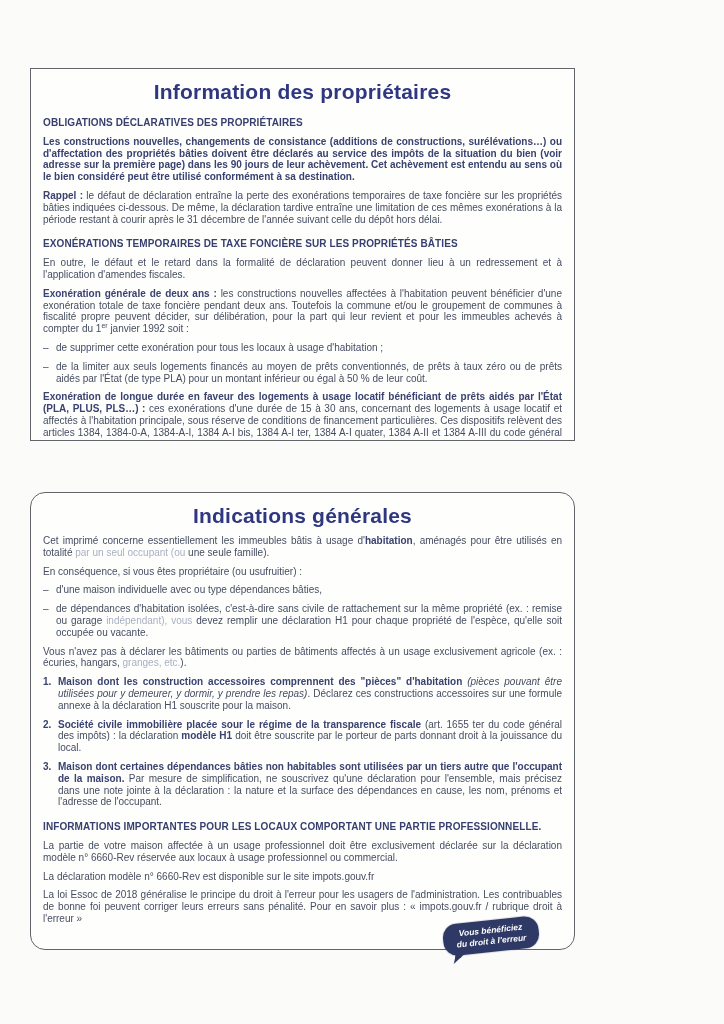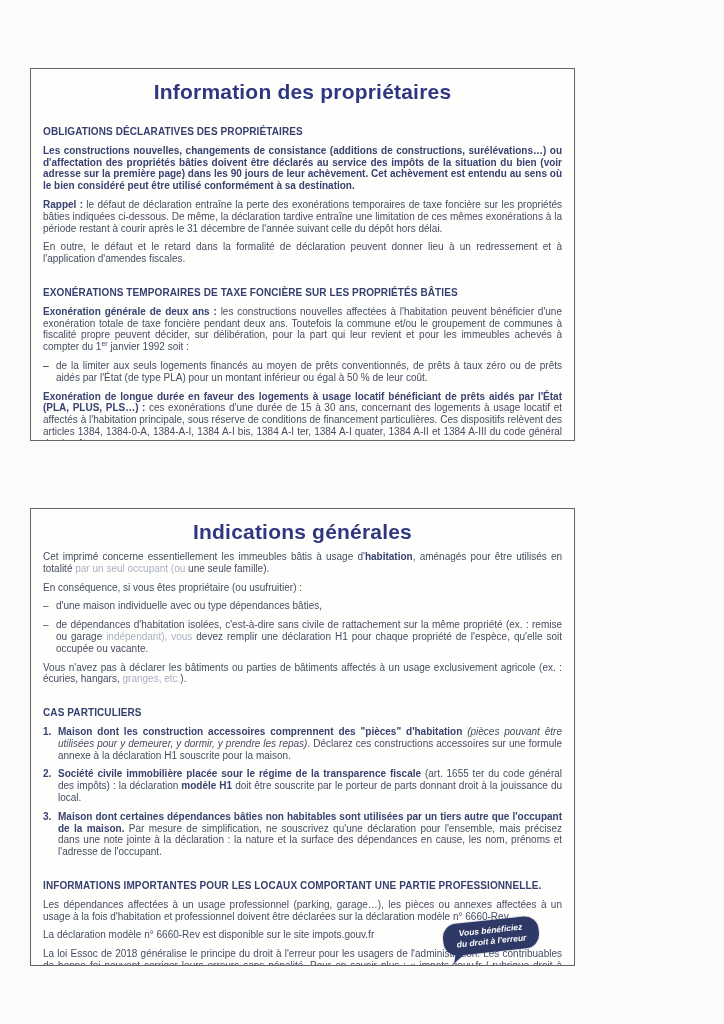--- a/index.html
+++ b/index.html
@@ -9,31 +9,31 @@
     font-family:"Liberation Sans","DejaVu Sans",sans-serif;
     color:#454d61;
     -webkit-font-smoothing:antialiased;
   }
   .box{
     position:absolute;left:30px;width:545px;box-sizing:border-box;
     background:#fefefd;border:1.5px solid #62646a;
     padding:0 12px 14px 12px;overflow:hidden;
   }
   #box1{top:68px;height:373px;}
-  #box2{top:508px;height:458px;}
+  #box2{top:492px;height:458px;border-radius:15px;}
   .box-title{
     margin:11px 0 5px 0;text-align:center;
     font-size:21px;font-weight:bold;color:#2f3781;letter-spacing:.2px;
   }
   .para{
     margin:7px 0 0 0;font-size:10px;line-height:11.8px;
     text-align:justify;color:#454d61;
   }
   .para.header{
-    margin-top:22px;text-align:left;font-weight:bold;color:#363f6e;
+    margin-top:13px;text-align:left;font-weight:bold;color:#363f6e;
     letter-spacing:.1px;
   }
   .para.bullet{padding-left:13px;position:relative;}
   .para.num{padding-left:15px;position:relative;}
   .marker{position:absolute;left:0;top:0;}
   .para.num .marker{font-weight:bold;color:#3a4270;}
   .b{font-weight:bold;color:#3a4270;}
   .i{font-style:italic;}
   .f{color:#a9b0c2;}
   sup{font-size:7px;line-height:0;}
@@ -53,44 +53,43 @@
 </style>
 </head>
 <body>
 
 <div class="box" id="box1">
   <h1 class="box-title">Information des propriétaires</h1>
   <div>
       <p class="para header"><span>OBLIGATIONS DÉCLARATIVES DES PROPRIÉTAIRES</span></p>
       <p class="para para"><span class="b">Les constructions nouvelles, changements de consistance (additions de constructions, surélévations…) ou d'affectation des propriétés bâties doivent être déclarés au service des impôts de la situation du bien (voir adresse sur la première page) dans les 90 jours de leur achèvement. Cet achèvement est entendu au sens où le bien considéré peut être utilisé conformément à sa destination.</span></p>
       <p class="para para"><span class="b">Rappel : </span><span>le défaut de déclaration entraîne la perte des exonérations temporaires de taxe foncière sur les propriétés bâties indiquées ci-dessous. De même, la déclaration tardive entraîne une limitation de ces mêmes exonérations à la période restant à courir après le 31 décembre de l'année suivant celle du dépôt hors délai.</span></p>
+      <p class="para header"><span>EXONÉRATIONS TEMPORAIRES DE TAXE FONCIÈRE SUR LES PROPRIÉTÉS BÂTIES</span></p>
       <p class="para para"><span>En outre, le défaut et le retard dans la formalité de déclaration peuvent donner lieu à un redressement et à l'application d'amendes fiscales.</span></p>
-      <p class="para header"><span>EXONÉRATIONS TEMPORAIRES DE TAXE FONCIÈRE SUR LES PROPRIÉTÉS BÂTIES</span></p>
       <p class="para para"><span class="b">Exonération générale de deux ans : </span><span>les constructions nouvelles affectées à l'habitation peuvent bénéficier d'une exonération totale de taxe foncière pendant deux ans. Toutefois la commune et/ou le groupement de communes à fiscalité propre peuvent décider, sur délibération, pour la part qui leur revient et pour les immeubles achevés à compter du 1</span><sup>er</sup><span> janvier 1992 soit :</span></p>
-      <p class="para bullet"><span class="marker">–</span></p>
+      <p class="para bullet"><span class="marker">–</span><span>de supprimer cette exonération pour tous les locaux à usage d'habitation ;</span></p>
       <p class="para bullet"><span class="marker">–</span><span>de la limiter aux seuls logements financés au moyen de prêts conventionnés, de prêts à taux zéro ou de prêts aidés par l'État (de type PLA) pour un montant inférieur ou égal à 50 % de leur coût.</span></p>
       <p class="para para"><span class="b">Exonération de longue durée en faveur des logements à usage locatif bénéficiant de prêts aidés par l'État (PLA, PLUS, PLS…) : </span><span>ces exonérations d'une durée de 15 à 30 ans, concernant des logements à usage locatif et affectés à l'habitation principale, sous réserve de conditions de financement particulières. Ces dispositifs relèvent des articles 1384, 1384-0-A, 1384-A-I, 1384 A-I bis, 1384 A-I ter, 1384 A-I quater, 1384 A-II et 1384 A-III du code général des impôts.</span></p>
       <p class="para para"><span>La taxe d'enlèvement des partie ménagères n'est pas concernée par ces exonérations.</span></p>
     </div>
 </div>
 
 <div class="box" id="box2">
   <h1 class="box-title">Indications générales</h1>
   <div>
       <p class="para para"><span>Cet imprimé concerne essentiellement les immeubles bâtis à usage d'</span><span class="b">habitation</span><span>, aménagés pour être utilisés en totalité </span><span class="f">par un seul occupant (ou</span><span> une seule famille).</span></p>
       <p class="para para"><span>En conséquence, si vous êtes propriétaire (ou usufruitier) :</span></p>
       <p class="para bullet"><span class="marker">–</span><span>d'une maison individuelle avec ou type dépendances bâties,</span></p>
       <p class="para bullet"><span class="marker">–</span><span>de dépendances d'habitation isolées, c'est-à-dire sans civile de rattachement sur la même propriété (ex. : remise ou garage </span><span class="f">indépendant), vous</span><span> devez remplir une déclaration H1 pour chaque propriété de l'espèce, qu'elle soit occupée ou vacante.</span></p>
       <p class="para para"><span>Vous n'avez pas à déclarer les bâtiments ou parties de bâtiments affectés à un usage exclusivement agricole (ex. : écuries, hangars, </span><span class="f">granges, etc.</span><span>).</span></p>
-      <p class="para header"><span>CAS PARTICULIERS</span></p>
       <p class="para num"><span class="marker">1.</span><span class="b">Maison dont les construction accessoires comprennent des "pièces" d'habitation </span><span class="i">(pièces pouvant être utilisées pour y demeurer, y dormir, y prendre les repas)</span><span>. Déclarez ces constructions accessoires sur une formule annexe à la déclaration H1 souscrite pour la maison.</span></p>
       <p class="para num"><span class="marker">2.</span><span class="b">Société civile immobilière placée sour le régime de la transparence fiscale </span><span>(art. 1655 ter du code général des impôts) : la déclaration </span><span class="b">modèle H1</span><span> doit être souscrite par le porteur de parts donnant droit à la jouissance du local.</span></p>
       <p class="para num"><span class="marker">3.</span><span class="b">Maison dont certaines dépendances bâties non habitables sont utilisées par un tiers autre que l'occupant de la maison. </span><span>Par mesure de simplification, ne souscrivez qu'une déclaration pour l'ensemble, mais précisez dans une note jointe à la déclaration : la nature et la surface des dépendances en cause, les nom, prénoms et l'adresse de l'occupant.</span></p>
       <p class="para header"><span>INFORMATIONS IMPORTANTES POUR LES LOCAUX COMPORTANT UNE PARTIE PROFESSIONNELLE.</span></p>
-      <p class="para para"><span>Les dépendances affectées à un usage professionnel (parking, garage…), les pièces ou annexes affectées à un usage à la fois d'habitation et professionnel doivent être déclarées sur la déclaration modèle n° 6660-Rev.</span></p>
+      <p class="para para"><span>La partie de votre maison affectée à un usage professionnel doit être exclusivement déclarée sur la déclaration modèle n° 6660-Rev réservée aux locaux à usage professionnel ou commercial.</span></p>
       <p class="para para"><span>La déclaration modèle n° 6660-Rev est disponible sur le site impots.gouv.fr</span></p>
       <p class="para para"><span>La loi Essoc de 2018 généralise le principe du droit à l'erreur pour les usagers de l'administration. Les contribuables de bonne foi peuvent corriger leurs erreurs sans pénalité. Pour en savoir plus : « impots.gouv.fr / rubrique droit à l'erreur »</span></p>
     </div>
 </div>
 
 <div id="badge">
   <div>Vous bénéficiez</div>
   <div>du droit à l'erreur</div>
 </div>
 

